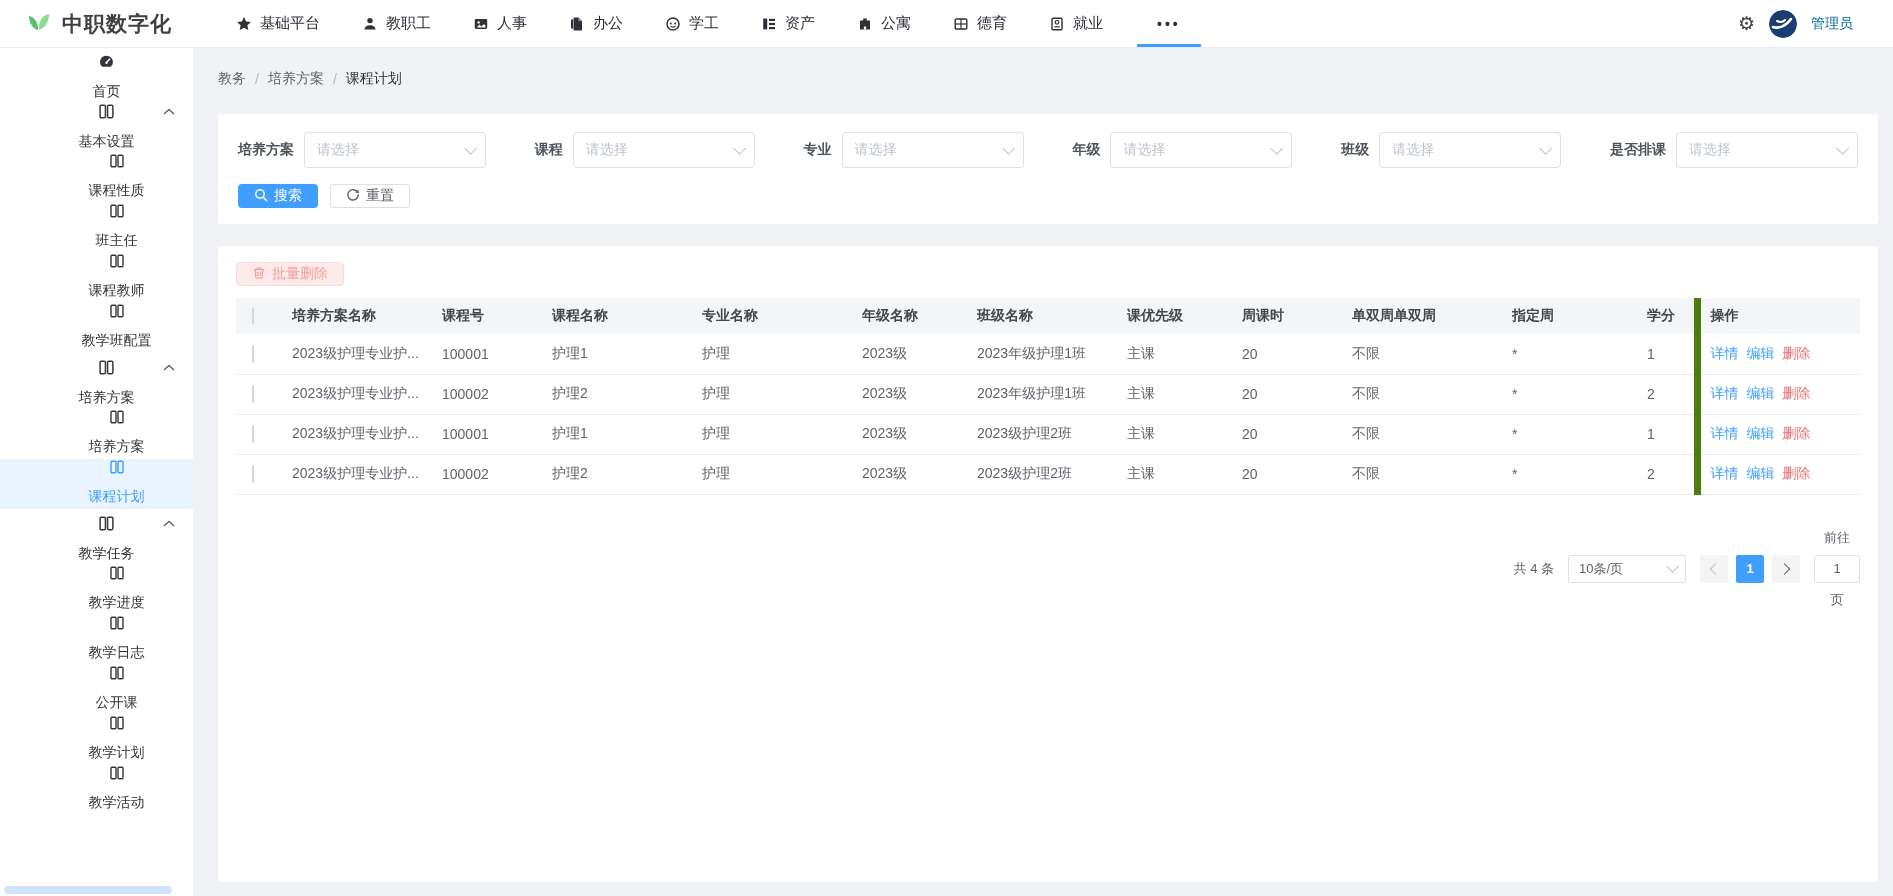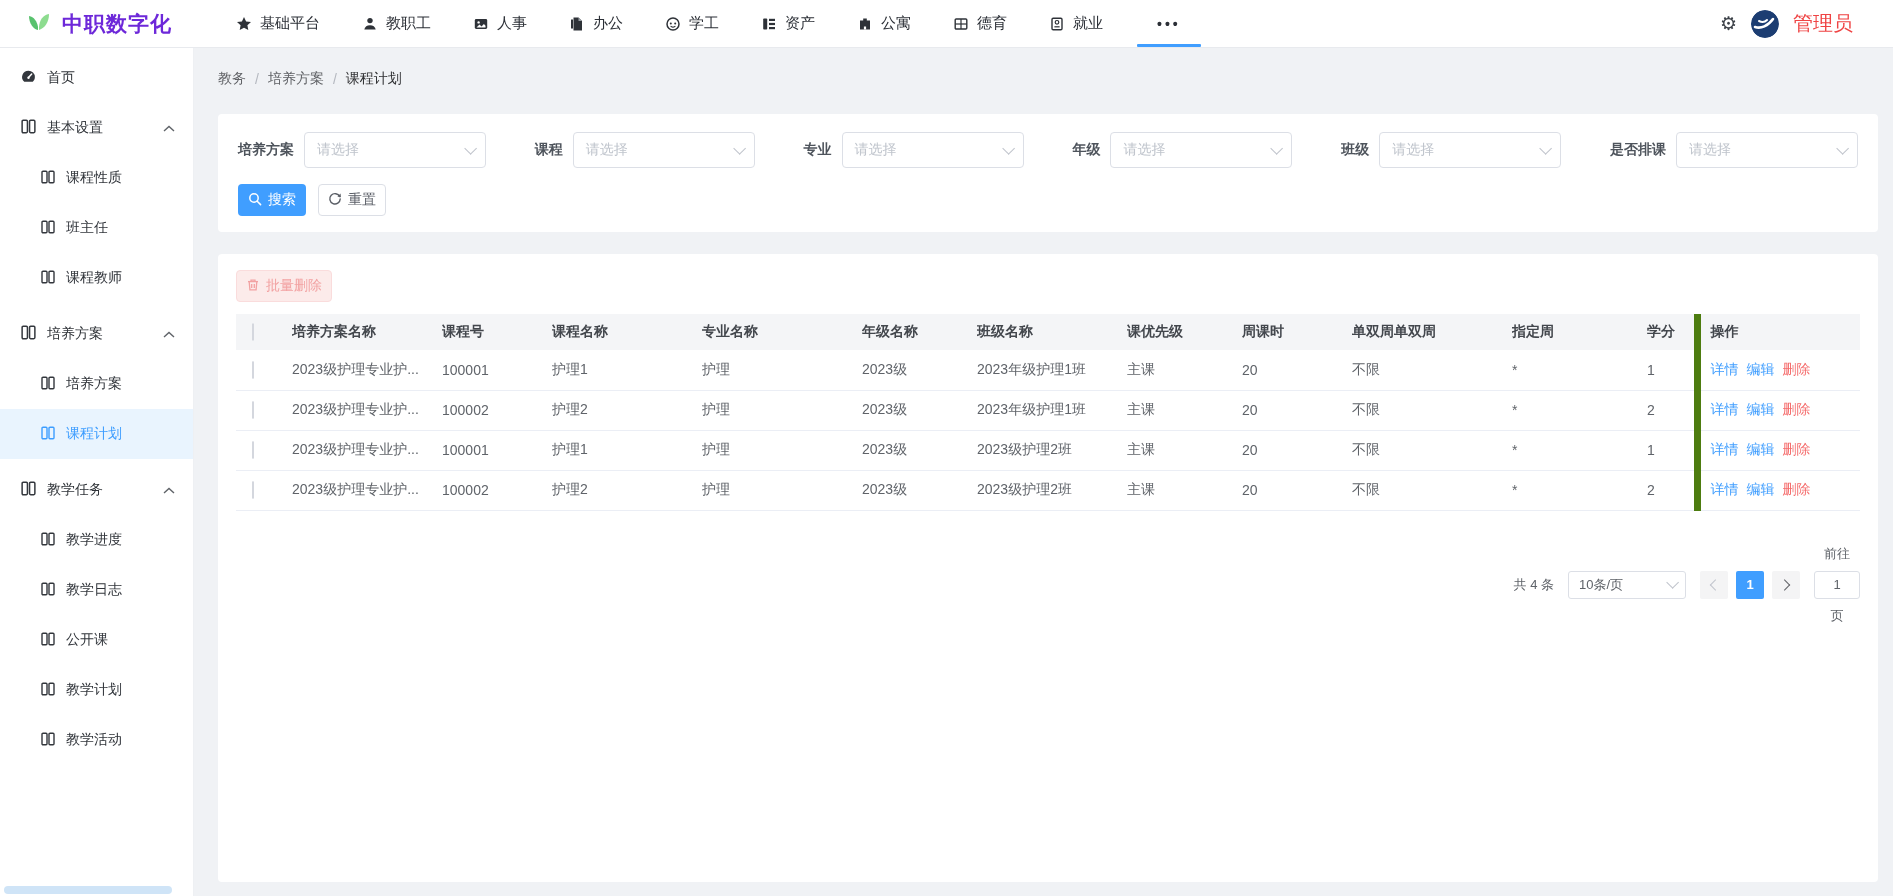--- a/index.html
+++ b/index.html
@@ -4,42 +4,42 @@
 <style>
   * { margin:0; padding:0; box-sizing:border-box; }
   html,body { width:1893px; height:896px; overflow:hidden; background:#fff;
     font-family:"Liberation Sans","DejaVu Sans",sans-serif; }
   .app { width:1893px; height:896px; display:flex; flex-direction:column; }
 
   
   .topbar { height:48px; background:#fff; border-bottom:1px solid #e8eaee;
     display:flex; align-items:stretch; flex:0 0 48px; }
   .logo { width:200px; display:flex; align-items:center; padding-left:26px; gap:10px; }
-  .logo-title { color:#6d28d9; font-size:21px; font-weight:bold; letter-spacing:1px; }
+  .logo-title { color:#404040; font-size:21px; font-weight:bold; letter-spacing:1px; }
   .topnav { display:flex; align-items:stretch; gap:14px; margin-left:22px; }
   .nav-item { display:flex; align-items:center; gap:8px; padding:0 14px;
     font-size:15px; color:#2b2f36; cursor:pointer; position:relative;justify-content:space-between; }
   .nav-item svg { display:block; }
   .nav-item.more { padding:0 26px; }
   .nav-item.active::after { content:""; position:absolute; left:6px; right:6px;
     bottom:0; height:3px; background:#409eff; border-radius:1px; }
   .dots { letter-spacing:3px; font-size:14px; color:#2b2f36; font-weight:bold; }
   .top-right { margin-left:auto; display:flex; align-items:center; gap:14px; padding-right:40px; }
   .gear { font-size:19px; color:#3c4148; cursor:pointer; line-height:1; }
   .avatar { width:28px; height:28px; border-radius:50%; overflow:hidden; cursor:pointer; }
-  .username { font-size:20px; color:#ef4444; }
+  .username { font-size:14px; color:#0369a1; }
 
   
   .layout { flex:1; display:flex; min-height:0; }
 
   
   .sidebar { width:194px; background:#fff; border-right:1px solid #eef0f3;
     position:relative; padding-top:5px; flex:0 0 194px; }
   .menu-item { height:50px; display:flex; align-items:center; gap:10px;
-    padding-left:20px; font-size:14px; color:#2f3338; cursor:pointer; position:relative; }
+    padding-left:20px; font-size:14px; color:#2f3338; cursor:pointer; position:relative;flex-direction:column; }
   .menu-item svg { flex:0 0 auto; }
   .menu-item .chev-up { position:absolute; right:18px; }
   .menu-sub { padding-left:40px; color:#30343a; }
   .menu-sub.active { background:#e9f4fe; color:#3d9dff; }
   .menu-sub.active svg * { stroke:#3d9dff; }
   .menu-group + .section-gap { height:6px; }
   .side-scrollbar { position:absolute; left:4px; bottom:2px; width:168px; height:8px;
     border-radius:4px; background:#cfe4f7; }
 
   
@@ -56,22 +56,22 @@
   .filter-row { display:flex; justify-content:space-between; align-items:center; }
   .filter-field { display:flex; align-items:center; gap:10px; }
   .filter-label { font-size:14px; font-weight:bold; color:#4e545c; white-space:nowrap; }
   .select { width:182px; height:36px; border:1px solid #dcdfe6; border-radius:4px;
     display:flex; align-items:center; justify-content:space-between;
     padding:0 12px; background:#fff; cursor:pointer; }
   .select .ph { color:#bfc4cc; font-size:14px; }
   .chev-down { width:9px; height:9px; border-right:1.5px solid #c0c4cc;
     border-bottom:1.5px solid #c0c4cc; transform:rotate(45deg) translateY(-3px); }
   .filter-actions { margin-top:16px; display:flex; gap:12px; }
-  .btn { height:32px; border-radius:4px; display:inline-flex; align-items:center;
-    gap:6px; padding:0 9px; font-size:14px; cursor:pointer; border:1px solid transparent; }
+  .btn { height:24px; border-radius:4px; display:inline-flex; align-items:center;
+    gap:6px; padding:0 15px; font-size:14px; cursor:pointer; border:1px solid transparent; }
   .btn-primary { background:#409eff; color:#fff; }
   .btn-plain { background:#fff; color:#5a5e66; border-color:#dcdfe6; }
 
   
   .table-card { margin-top:22px; padding:16px 18px; flex:1; margin-bottom:14px; }
   .btn-danger-disabled { background:#fcebea; color:#f2a2a2; border-color:#fadcdc;
     cursor:not-allowed; margin-bottom:12px; }
   table { border-collapse:collapse; width:100%; table-layout:fixed; }
   col.c-cb{width:56px} col.c0{width:150px} col.c1{width:110px} col.c2{width:150px}
   col.c3{width:160px} col.c4{width:115px} col.c5{width:150px} col.c6{width:115px}
@@ -280,20 +280,29 @@
           <span>班主任</span>
         </div>
         <div class="menu-item menu-sub">
           <span><svg width="16" height="16" viewBox="0 0 16 16">
                 <g fill="none" stroke="#33373d" stroke-width="1.4">
                   <rect x="2" y="2.2" width="5" height="11.6" rx="1"></rect>
                   <rect x="9" y="2.2" width="5" height="11.6" rx="1"></rect>
                 </g>
               </svg></span>
           <span>课程教师</span>
+        </div>
+        <div class="menu-item menu-sub">
+          <span><svg width="16" height="16" viewBox="0 0 16 16">
+                <g fill="none" stroke="#33373d" stroke-width="1.4">
+                  <rect x="2" y="2.2" width="5" height="11.6" rx="1"></rect>
+                  <rect x="9" y="2.2" width="5" height="11.6" rx="1"></rect>
+                </g>
+              </svg></span>
+          <span>教学班配置</span>
         </div>
       </div>
       <div class="section-gap"></div>
 
       <div class="menu-group">
         <div class="menu-item">
           <span><svg width="17" height="17" viewBox="0 0 16 16">
                 <g fill="none" stroke="#33373d" stroke-width="1.4">
                   <rect x="2" y="2.2" width="5" height="11.6" rx="1"></rect>
                   <rect x="9" y="2.2" width="5" height="11.6" rx="1"></rect>

